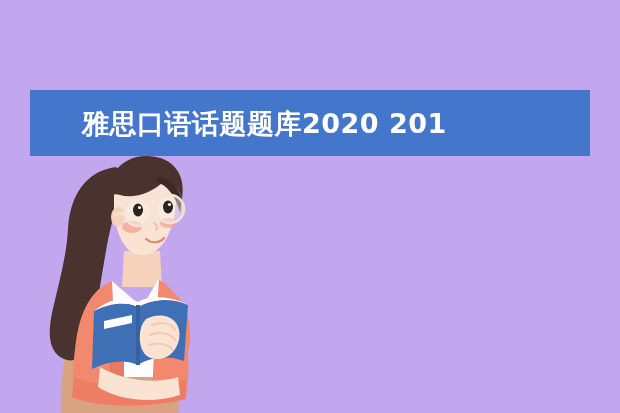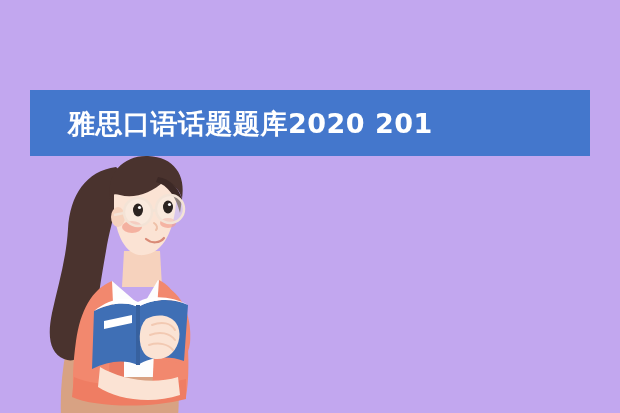--- a/index.html
+++ b/index.html
@@ -34,21 +34,21 @@
     display: flex;
     align-items: center;
   }
   #title-text {
     color: #ffffff;
     font-family: "DejaVu Sans", "Liberation Sans", sans-serif;
     font-size: 27px;
     font-weight: bold;
     letter-spacing: 0.5px;
     white-space: nowrap;
-    padding-left: 38px;
+    padding-left: 52px;
     line-height: 1;
   }
   
   #illustration {
     position: absolute;
     left: 28px;
     top: 155px;
     width: 230px;
     height: 258px;
   }

